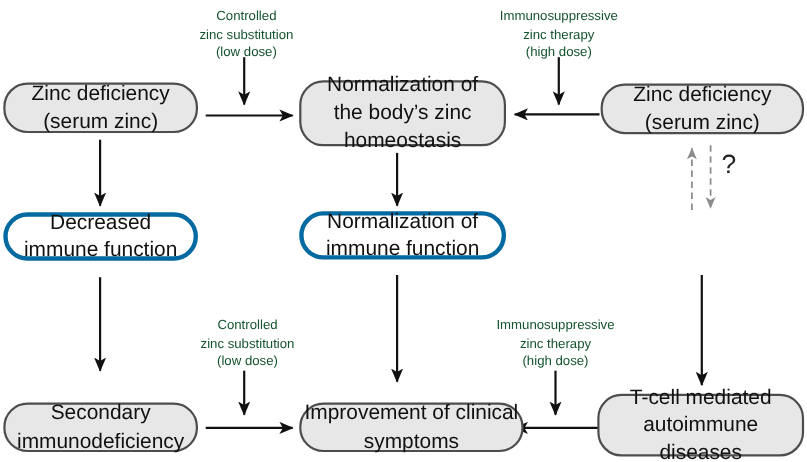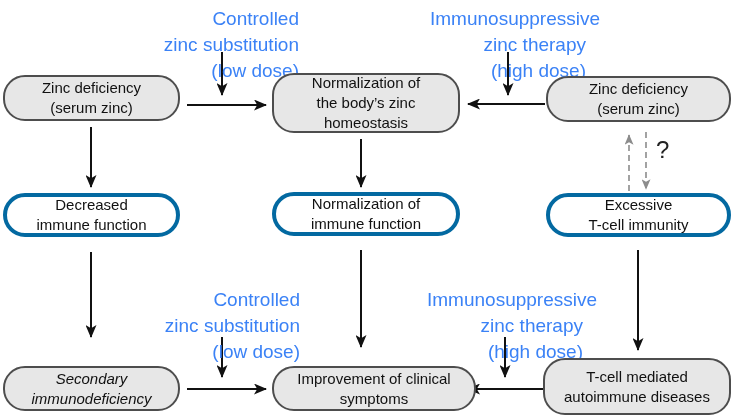--- a/index.html
+++ b/index.html
@@ -9,39 +9,39 @@
     background:#ffffff;
     font-family:"Liberation Sans","DejaVu Sans",sans-serif;
     color:#111;
     overflow:hidden;
   }
   .box{
     position:absolute;
     display:flex;align-items:center;justify-content:center;
     text-align:center;
     white-space:pre-line;
-    font-size:15px;line-height:1.32;
+    font-size:19px;line-height:1.32;
     box-sizing:border-box;
     color:#111;
     border-radius:22px;
   }
   .box.gray{
     background:#e7e7e7;
     border:2px solid #4d4d4d;
   }
   .box.white{
     background:#ffffff;
     border:4px solid #0369a1;
   }
   .flowlabel{
     position:absolute;
-    text-align:right;
+    text-align:center;
     white-space:pre-line;
-    font-size:19px;line-height:1.38;
-    color:#3b82f6;
+    font-size:12px;line-height:1.38;
+    color:#14532d;
   }
   .qmark{
     position:absolute;
     font-size:24px;
     color:#222;
   }
   svg.arrows{position:absolute;left:0;top:0;}
 </style>
 </head>
 <body>
@@ -101,23 +101,21 @@
   <div class="box gray" style="left:272px;top:73px;width:188px;height:60px;">Normalization of
 the body’s zinc
 homeostasis</div>
   <div class="box gray" style="left:546px;top:76px;width:185px;height:46px;">Zinc deficiency
 (serum zinc)</div>
 
   <div class="box white" style="left:3px;top:193px;width:177px;height:44px;">Decreased
 immune function</div>
   <div class="box white" style="left:272px;top:192px;width:188px;height:44px;">Normalization of
 immune function</div>
-  <div class="box white" style="left:546px;top:193px;width:185px;height:44px;">Excessive
-T-cell immunity</div>
 
-  <div class="box gray" style="left:3px;top:366px;width:177px;height:45px;font-style:italic;">Secondary
+  <div class="box gray" style="left:3px;top:366px;width:177px;height:45px;">Secondary
 immunodeficiency</div>
   <div class="box gray" style="left:272px;top:366px;width:204px;height:45px;">Improvement of clinical
 symptoms</div>
   <div class="box gray" style="left:543px;top:358px;width:188px;height:57px;text-align:center;">T-cell mediated
 autoimmune diseases</div>
 
 </div>
 
 </body></html>

